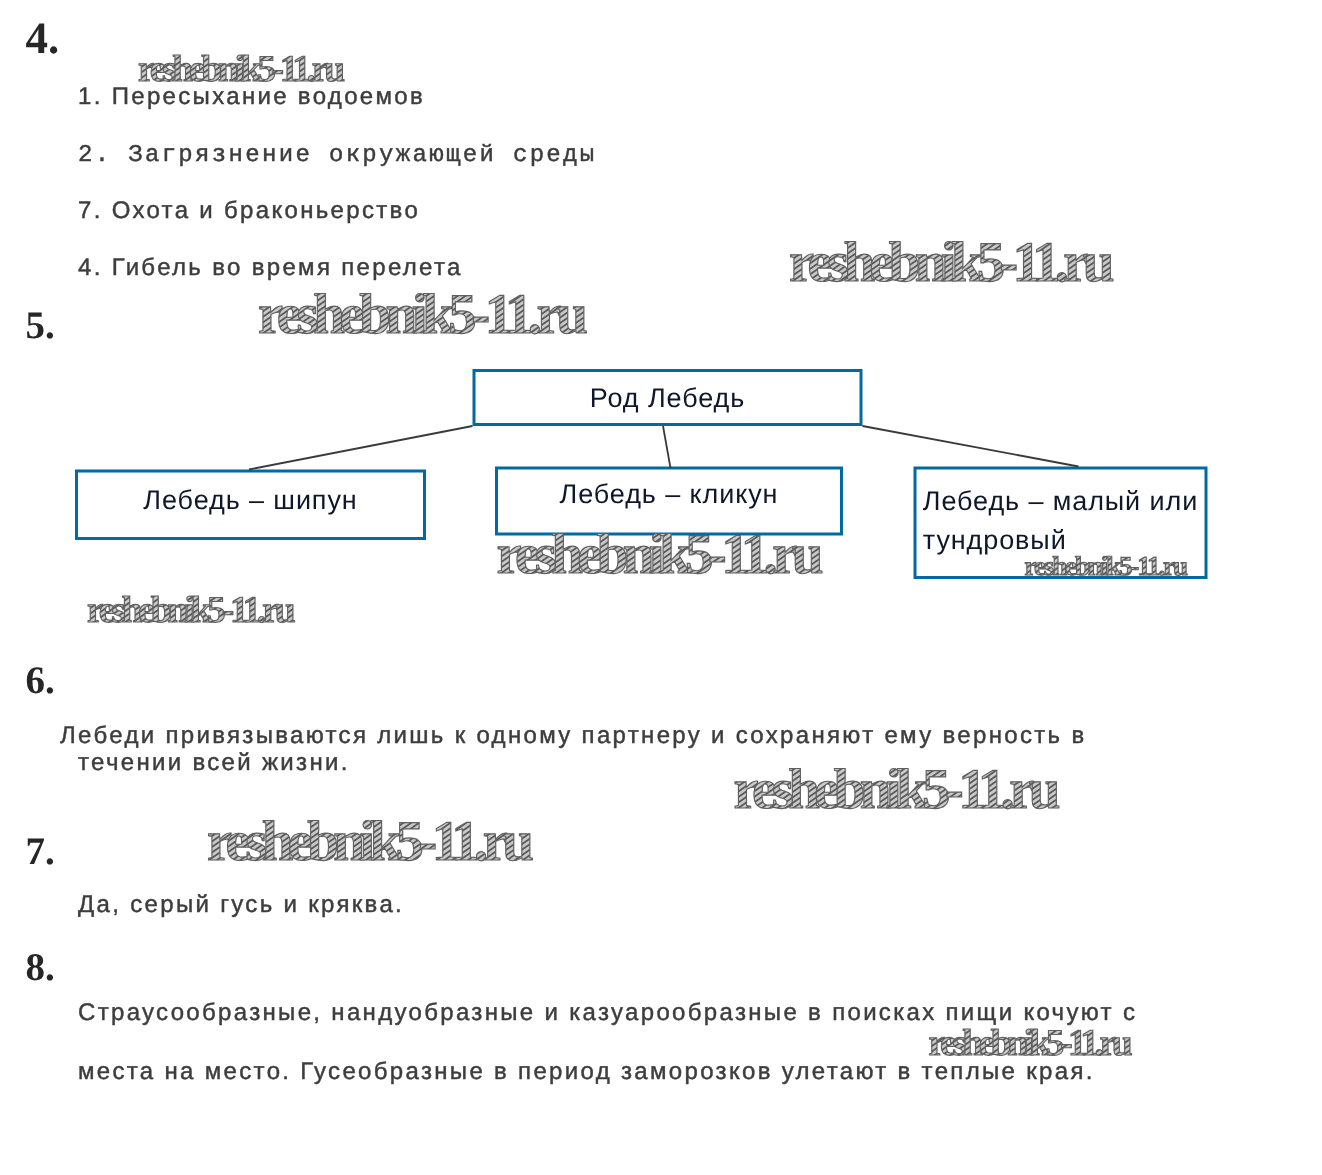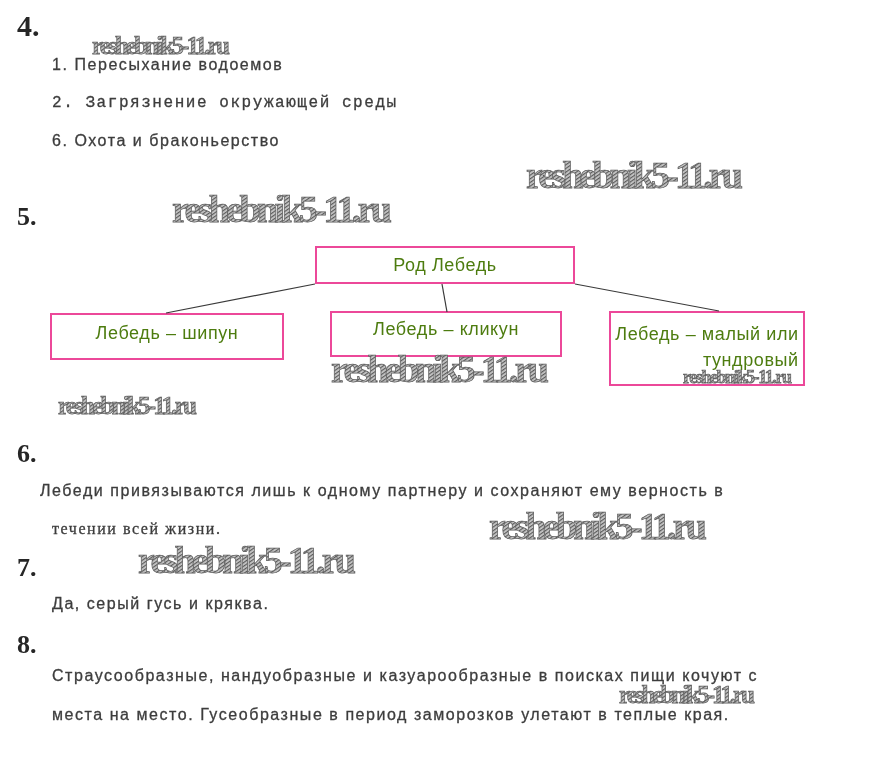--- a/index.html
+++ b/index.html
@@ -1,45 +1,46 @@
 <!DOCTYPE html>
 <html><head>
 <meta charset="utf-8">
 <style>
   html,body{margin:0;padding:0;background:#ffffff;}
   .page{position:relative;width:881px;height:783px;background:#ffffff;overflow:hidden;
         font-family:"Liberation Sans", sans-serif;}
   .num{position:absolute;font-weight:700;color:#262626;line-height:1;font-family:"Liberation Serif",serif;}
   .t{position:absolute;font-size:16px;color:#3d3d3d;line-height:1;white-space:nowrap;letter-spacing:1.55px;-webkit-text-stroke:0.3px #3d3d3d;}
-  .box{position:absolute;border:2px solid #ec4899;box-sizing:border-box;
-       display:flex;align-items:center;justify-content:center;text-align:right;
-       font-size:18px;color:#4d7c0f;background:transparent;letter-spacing:0.6px;}
+  .box{position:absolute;border:2px solid #0369a1;box-sizing:border-box;
+       display:flex;align-items:center;justify-content:center;text-align:left;
+       font-size:18px;color:#0f172a;background:transparent;letter-spacing:0.6px;}
   svg.ovl{position:absolute;left:0;top:0;}
 </style>
 </head>
 <body>
 <div class="page">
 
   <div class="num" style="left:17px;top:11.3px;font-size:30px;">4.</div>
   <div class="num" style="left:17px;top:203.8px;font-size:26px;">5.</div>
   <div class="num" style="left:17px;top:441.1px;font-size:26px;">6.</div>
   <div class="num" style="left:17px;top:555px;font-size:26px;">7.</div>
   <div class="num" style="left:17px;top:631.6px;font-size:26px;">8.</div>
 
   <div class="t" style="left:52px;top:56.9px;">1. Пересыхание водоемов</div>
   <div class="t" style="left:52px;top:94.9px;font-family:Liberation Mono, monospace;">2. Загрязнение окружающей среды</div>
-  <div class="t" style="left:52px;top:132.9px;">6. Охота и браконьерство</div>
+  <div class="t" style="left:52px;top:132.9px;">7. Охота и браконьерство</div>
+  <div class="t" style="left:52px;top:170.9px;">4. Гибель во время перелета</div>
 
   <div class="box" style="left:315px;top:246px;width:260px;height:38px;">Род Лебедь</div>
   <div class="box" style="left:50px;top:313px;width:234px;height:47px;padding-bottom:7px;">Лебедь – шипун</div>
   <div class="box" style="left:330px;top:311px;width:232px;height:46px;padding-bottom:9px;">Лебедь – кликун</div>
   <div class="box" style="left:609px;top:311px;width:196px;height:75px;line-height:26px;align-items:flex-start;padding-top:8px;border-width:2.5px;">Лебедь – малый или<br>тундровый</div>
 
   <div class="t" style="left:40px;top:482.6px;">Лебеди привязываются лишь к одному партнеру и сохраняют ему верность в</div>
-  <div class="t" style="left:52px;top:521px;font-family:Liberation Serif, serif;">течении всей жизни.</div>
+  <div class="t" style="left:52px;top:501px;">течении всей жизни.</div>
 
   <div class="t" style="left:52px;top:596.2px;">Да, серый гусь и кряква.</div>
 
   <div class="t" style="left:52px;top:706.9px;">места на место. Гусеобразные в период заморозков улетают в теплые края.</div>
   <div class="t" style="left:52px;top:668.4px;">Страусообразные, нандуобразные и казуарообразные в поисках пищи кочуют с</div>
 
   <svg class="ovl" width="881" height="783" viewBox="0 0 881 783">
     <defs>
       <pattern id="hatch" width="3" height="3" patternUnits="userSpaceOnUse" patternTransform="rotate(55)">
         <rect width="3" height="3" fill="#c9c9c9"></rect>

